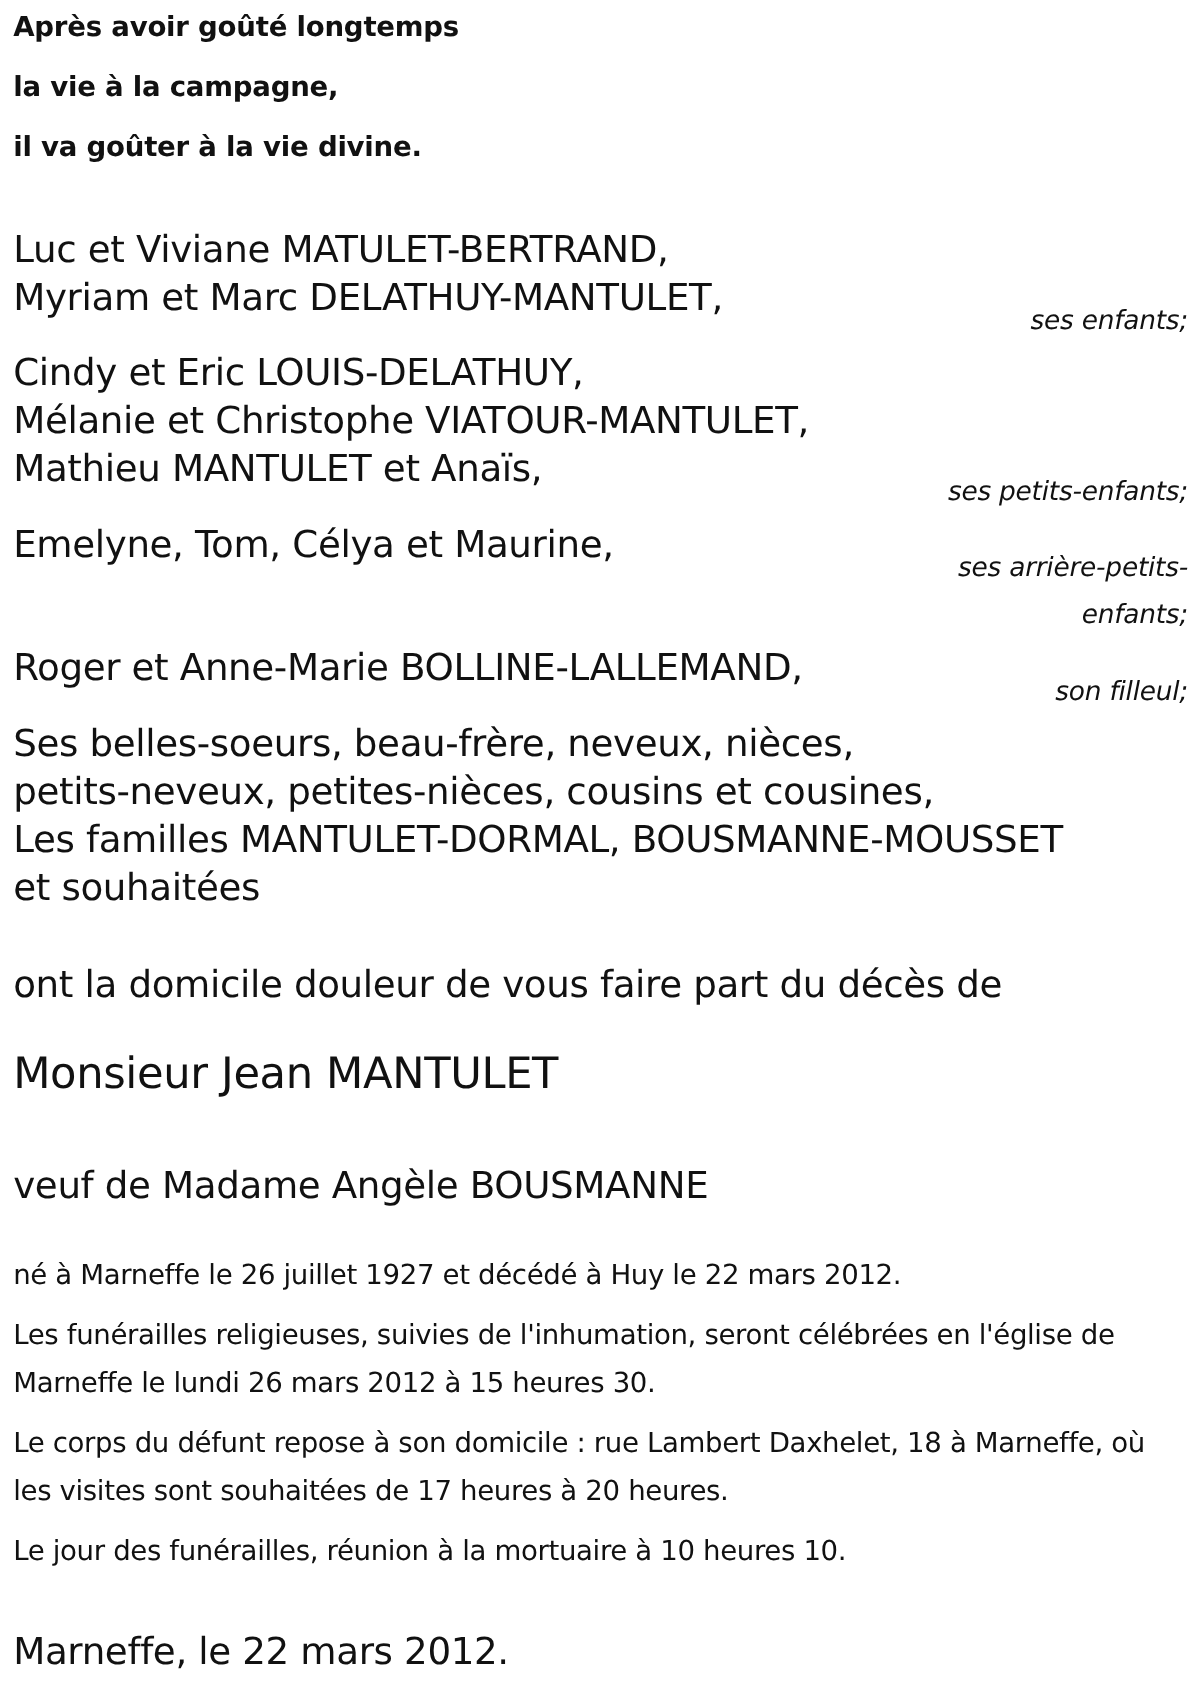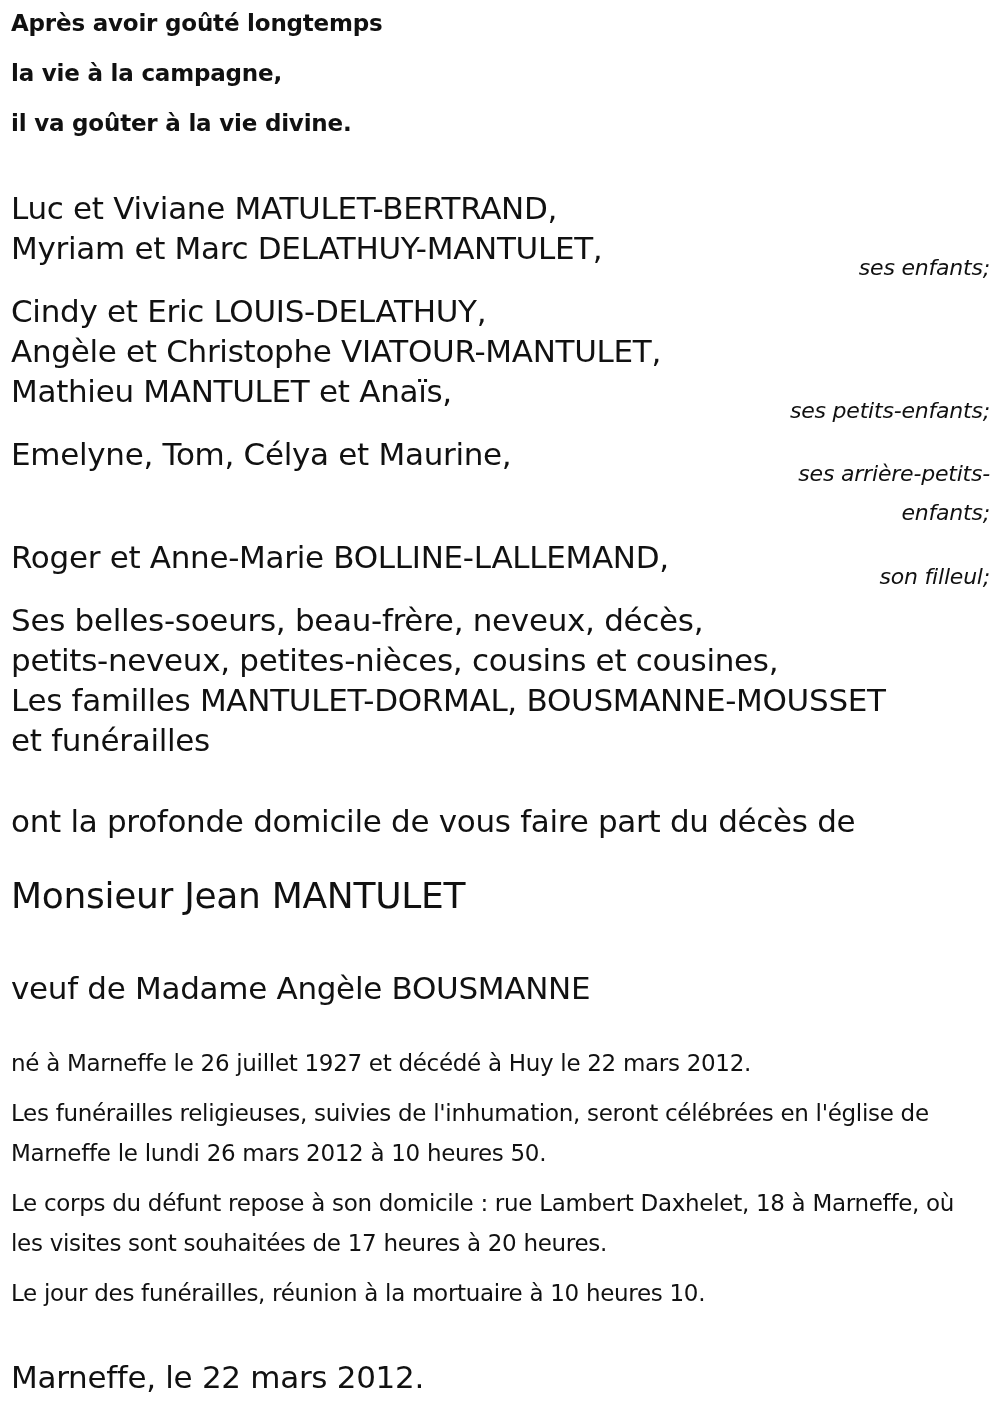--- a/index.html
+++ b/index.html
@@ -22,41 +22,41 @@
   <div class="abs epi" style="top:60px">la vie à la campagne,</div>
   <div class="abs epi" style="top:110px">il va goûter à la vie divine.</div>
 </div>
 
 <div>
   <div class="abs body" style="top:190px">Luc et Viviane MATULET-BERTRAND,</div>
   <div class="abs body" style="top:230px">Myriam et Marc DELATHUY-MANTULET,</div>
   <div class="abs role" style="top:255px">ses enfants;</div>
 
   <div class="abs body" style="top:293px">Cindy et Eric LOUIS-DELATHUY,</div>
-  <div class="abs body" style="top:333px">Angèle et Christophe VIATOUR-MANTULET,</div>
+  <div class="abs body" style="top:333px">Mélanie et Christophe VIATOUR-MANTULET,</div>
   <div class="abs body" style="top:373px">Mathieu MANTULET et Anaïs,</div>
   <div class="abs role" style="top:398px">ses petits-enfants;</div>
 
   <div class="abs body" style="top:436px">Emelyne, Tom, Célya et Maurine,</div>
   <div class="abs role" style="top:461px">ses arrière-petits-</div>
   <div class="abs role" style="top:500px">enfants;</div>
 
   <div class="abs body" style="top:539px">Roger et Anne-Marie BOLLINE-LALLEMAND,</div>
   <div class="abs role" style="top:564px">son filleul;</div>
 
-  <div class="abs body" style="top:602px">Ses belles-soeurs, beau-frère, neveux, décès,</div>
+  <div class="abs body" style="top:602px">Ses belles-soeurs, beau-frère, neveux, nièces,</div>
   <div class="abs body" style="top:642px">petits-neveux, petites-nièces, cousins et cousines,</div>
   <div class="abs body" style="top:682px">Les familles MANTULET-DORMAL, BOUSMANNE-MOUSSET</div>
-  <div class="abs body" style="top:722px">et funérailles</div>
+  <div class="abs body" style="top:722px">et souhaitées</div>
 </div>
 
-<div class="abs body" style="top:803px">ont la profonde domicile de vous faire part du décès de</div>
+<div class="abs body" style="top:803px">ont la domicile douleur de vous faire part du décès de</div>
 
 <div class="abs name" style="top:875px">Monsieur Jean MANTULET</div>
 
 <div class="abs body" style="top:970px">veuf de Madame Angèle BOUSMANNE</div>
 
 <div class="abs para" style="top:1043px">né à Marneffe le 26 juillet 1927 et décédé à Huy le 22 mars 2012.</div>
-<div class="abs para" style="top:1093px">Les funérailles religieuses, suivies de l'inhumation, seront célébrées en l'église de Marneffe le lundi 26 mars 2012 à 10 heures 50.</div>
+<div class="abs para" style="top:1093px">Les funérailles religieuses, suivies de l'inhumation, seront célébrées en l'église de Marneffe le lundi 26 mars 2012 à 15 heures 30.</div>
 <div class="abs para" style="top:1183px">Le corps du défunt repose à son domicile : rue Lambert Daxhelet, 18 à Marneffe, où les visites sont souhaitées de 17 heures à 20 heures.</div>
 <div class="abs para" style="top:1273px">Le jour des funérailles, réunion à la mortuaire à 10 heures 10.</div>
 
 <div class="abs body" style="top:1359px">Marneffe, le 22 mars 2012.</div>
 
 </body></html>

